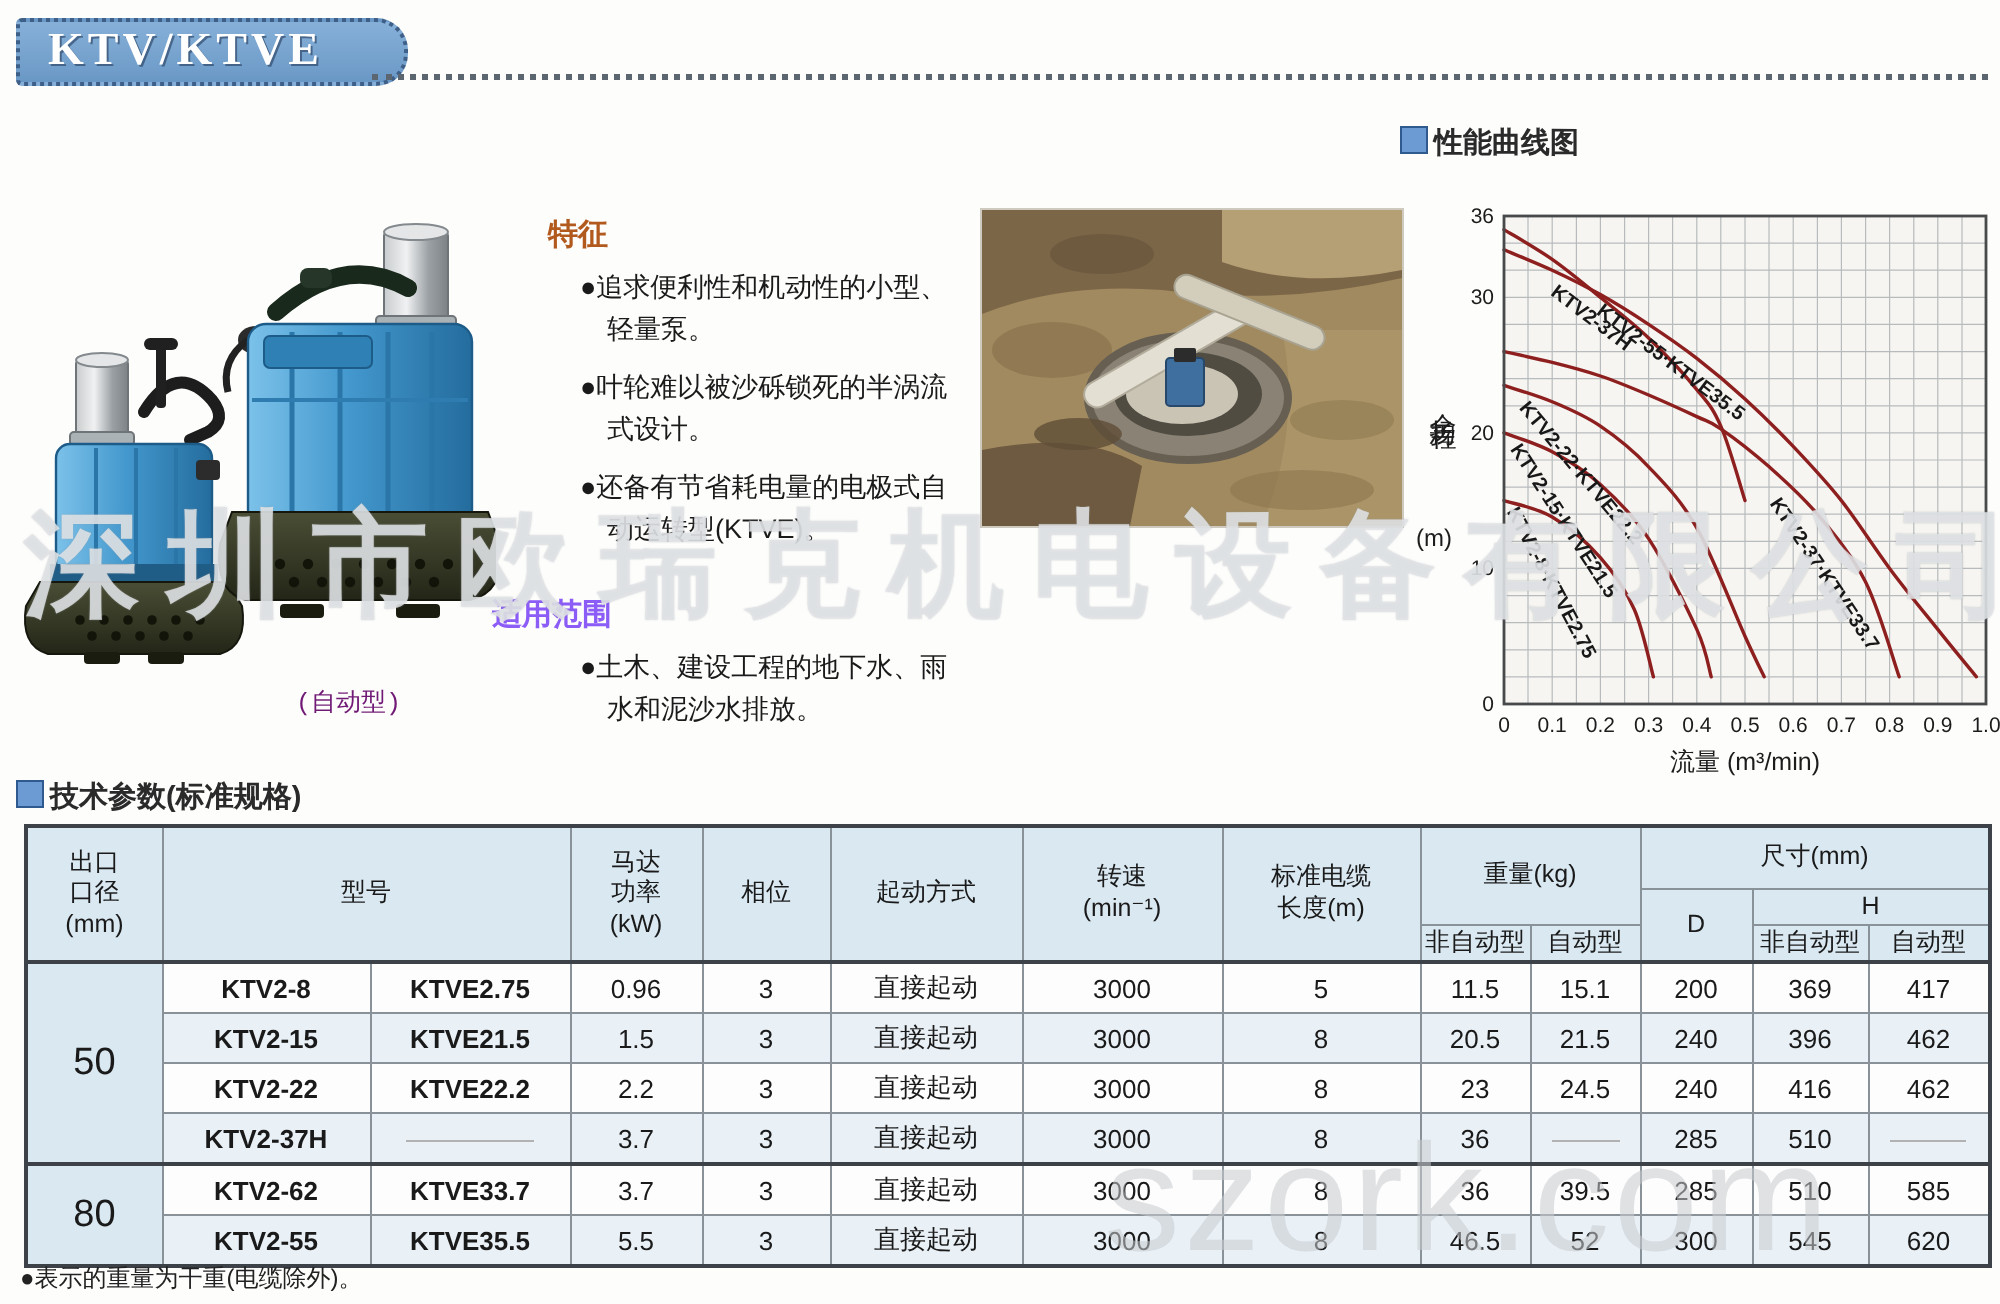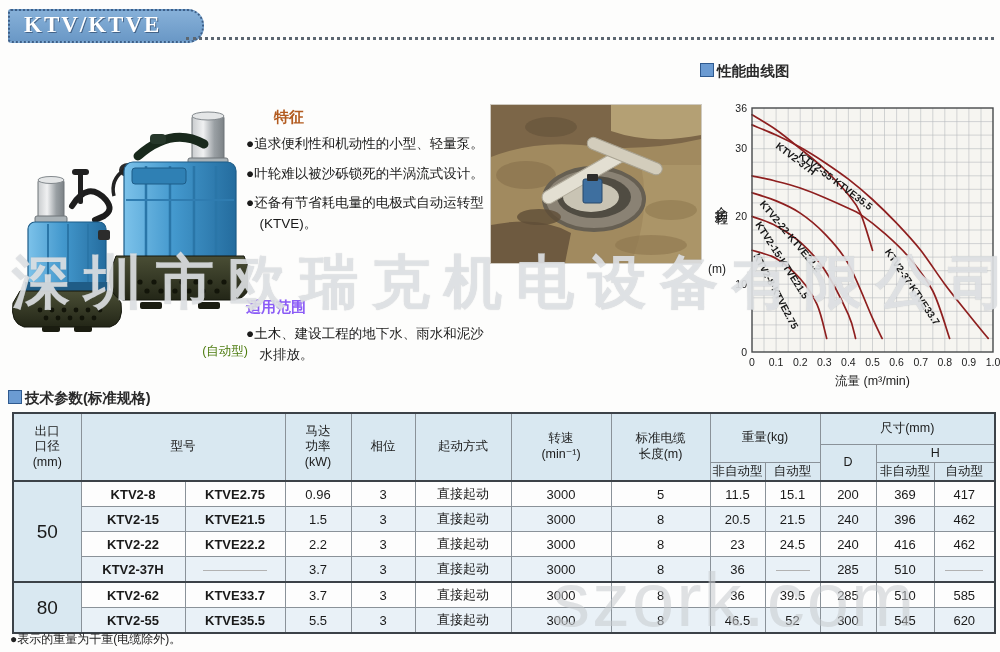--- a/index.html
+++ b/index.html
@@ -13,29 +13,29 @@
     color:#fff;font-family:"Liberation Serif","DejaVu Serif",serif;
     font-weight:bold;font-size:23px;letter-spacing:2px;line-height:28px;
     padding-left:14px;text-shadow:1px 1px 0 rgba(30,50,80,.55);}
   #topline{position:absolute;left:186px;top:37px;width:808px;height:0;
     border-top:3px dotted #5c6670;}
 
   
   .sec-h{font-size:15px;font-weight:bold;}
   #features{position:absolute;left:246px;top:108px;width:240px;}
   #features .sec-h{color:#b25a1e;margin-bottom:7px;padding-left:28px;}
-  .blist{font-size:13.5px;line-height:1.52;}
+  .blist{font-size:13.5px;line-height:1.52;margin-left:44px;}
   .blist .bi{margin-bottom:9px;padding-left:1em;text-indent:-1em;}
   #application{position:absolute;left:246px;top:298px;width:240px;}
   #application .sec-h{color:#8b5cf6;margin-bottom:7px;}
 
   
   #pumps{position:absolute;left:6px;top:98px;}
   #pump-caption{position:absolute;left:148px;top:343px;width:100px;
-    text-align:right;font-size:12.5px;color:#4d7c0f;}
+    text-align:left;font-size:12.5px;color:#701a75;font-family:Liberation Mono, monospace;}
 
   
   #photo{position:absolute;left:490px;top:104px;border:1px solid #cfcac0;}
 
   
   .blk-title{position:absolute;font-size:14.5px;font-weight:bold;color:#2a2a2a;}
   .sq{display:inline-block;width:12px;height:12px;background:#6b9bd2;
       border:1.5px solid #2f5a8f;margin-right:3px;vertical-align:-1px;}
   #chart-title{left:700px;top:62px;}
   #chart-svg{position:absolute;left:690px;top:92px;}

